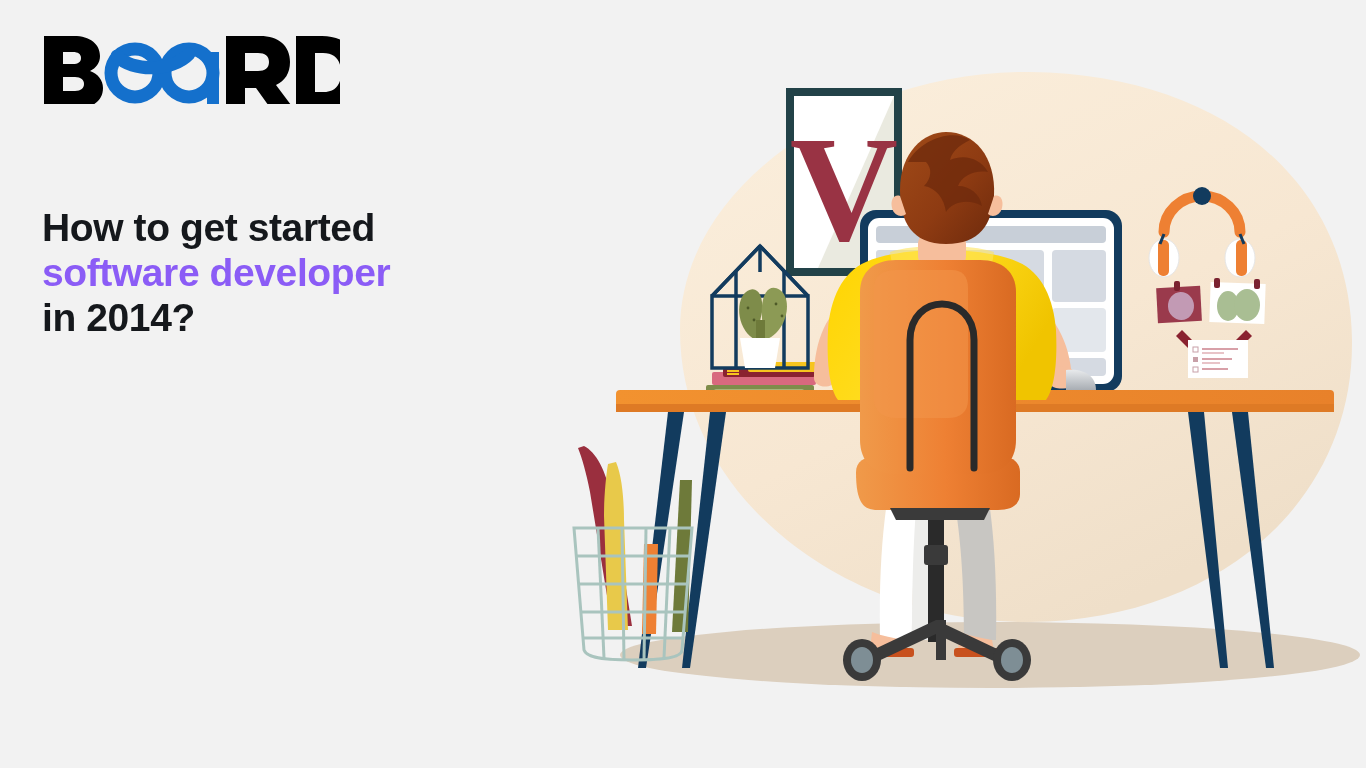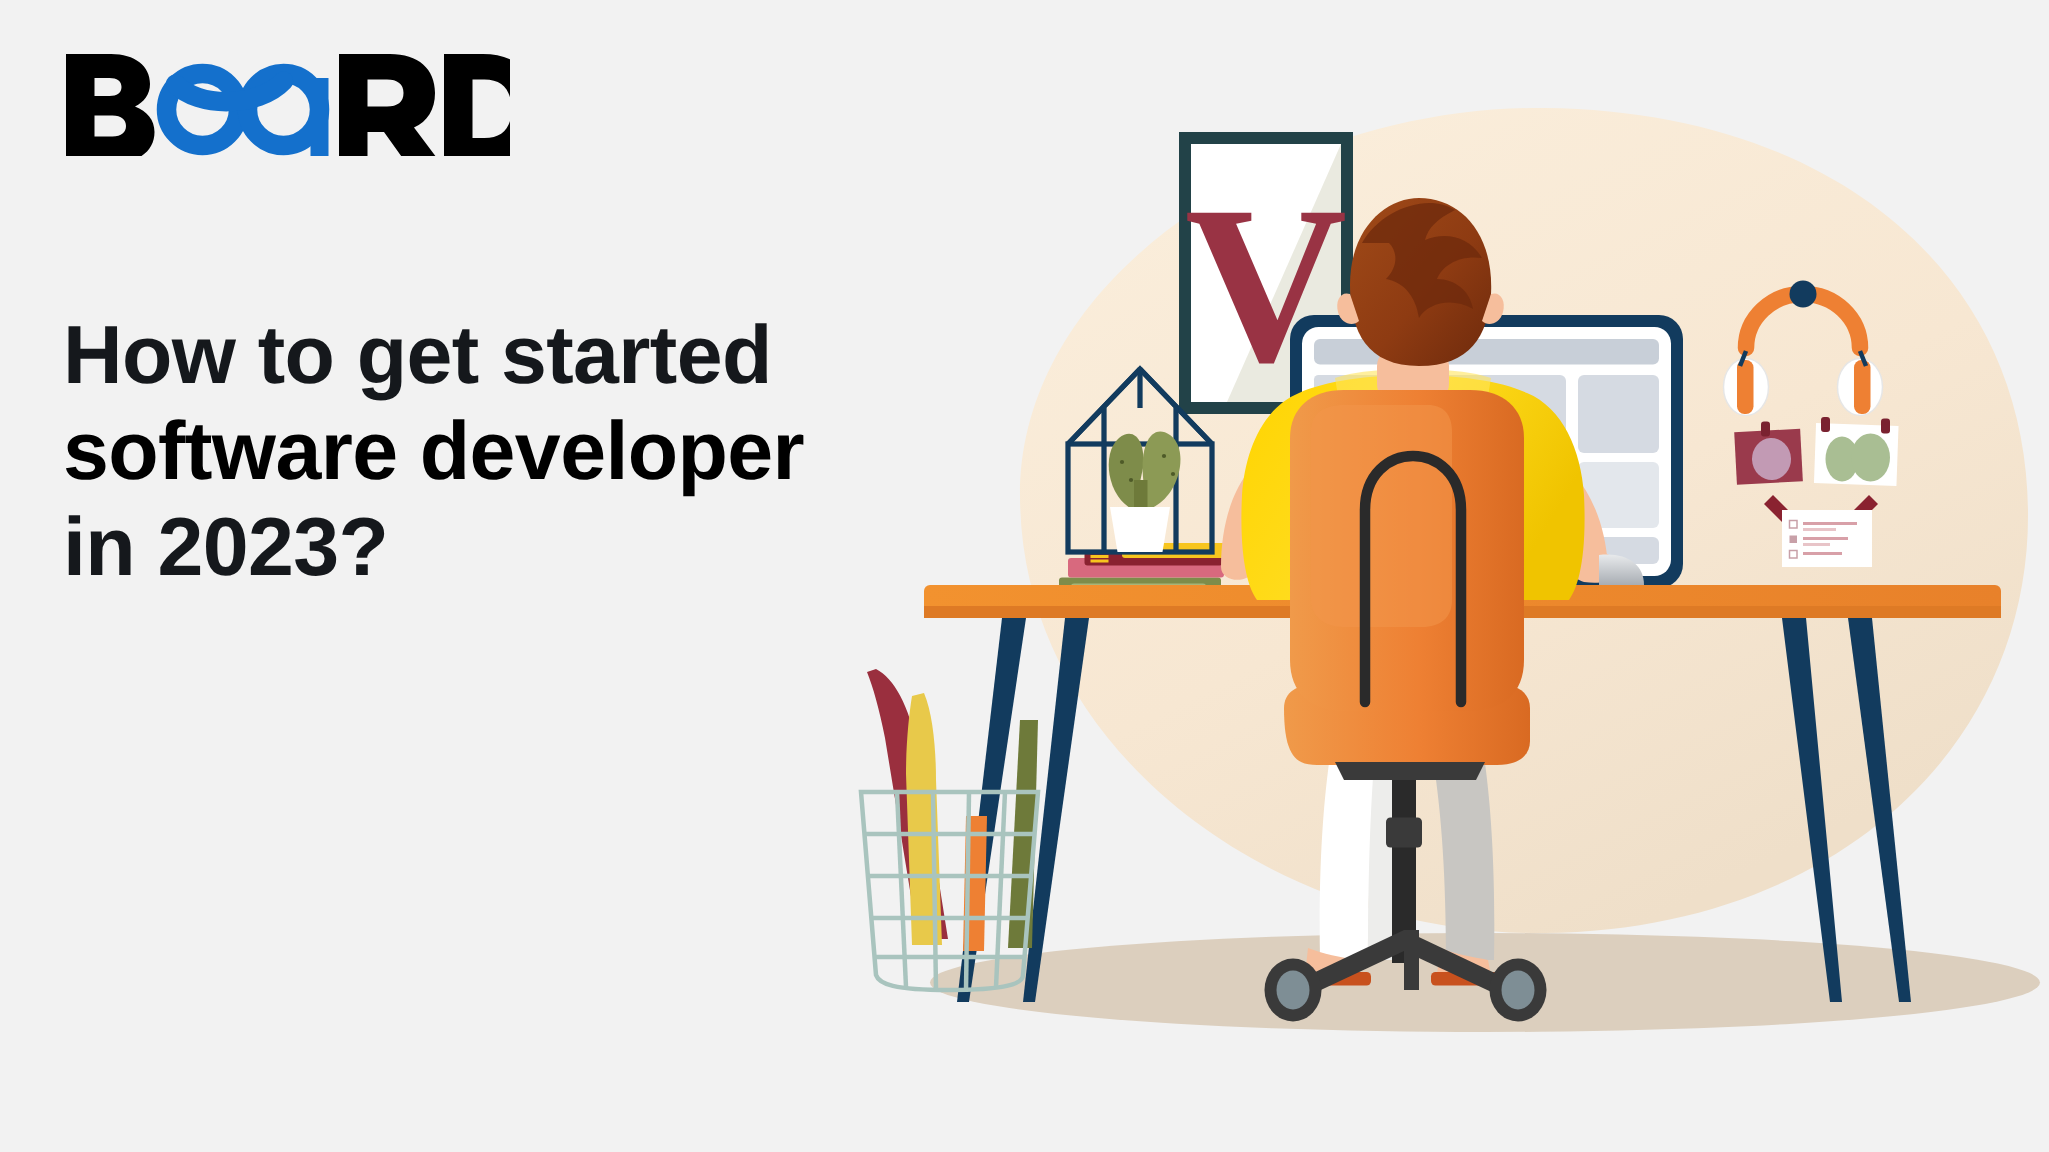--- a/index.html
+++ b/index.html
@@ -31,28 +31,28 @@
     display: flex;
     align-items: center;
     user-select: none;
   }
   #logo svg { display: block; }
 
   #headline {
     position: absolute;
     left: 2px; top: 205px;
     width: 580px;
-    font-size: 55px;
+    font-size: 39px;
     font-weight: bold;
     line-height: 1.16;
     letter-spacing: -0.4px;
     color: #15181c;
   }
   #headline .hl-line { display: block; white-space: nowrap; }
-  #headline .accent { color: #000000; }
+  #headline .accent { color: #8b5cf6; }
 
   
   #illustration {
     position: absolute;
     left: 560px; top: 0;
     width: 806px; height: 768px;
   }
   #illustration svg { display: block; width: 806px; height: 768px; }
 </style>
 </head>
@@ -90,21 +90,21 @@
         <g fill="#000000">
           <path d="M256 4 h26 c23 0 38 14 38 37 c0 23 -15 36 -38 36 h-26 Z
                    M275 21 v39 h8 c12 0 18 -7 18 -19 c0 -13 -6 -20 -18 -20 Z"></path>
         </g>
       </svg>
     </div>
 
     <h1 id="headline">
       <span class="hl-line">How to get started</span>
       <span class="hl-line accent">software developer</span>
-      <span class="hl-line">in 2023?</span>
+      <span class="hl-line">in 2014?</span>
     </h1>
   </div>
 
   <div id="illustration">
     <svg viewBox="0 0 806 768">
       <defs>
         <linearGradient id="blobGrad" x1="0" y1="0" x2="0.6" y2="1">
           <stop offset="0%" stop-color="#FBEFDD"></stop>
           <stop offset="60%" stop-color="#F7E7D2"></stop>
           <stop offset="100%" stop-color="#EFDFC9"></stop>

